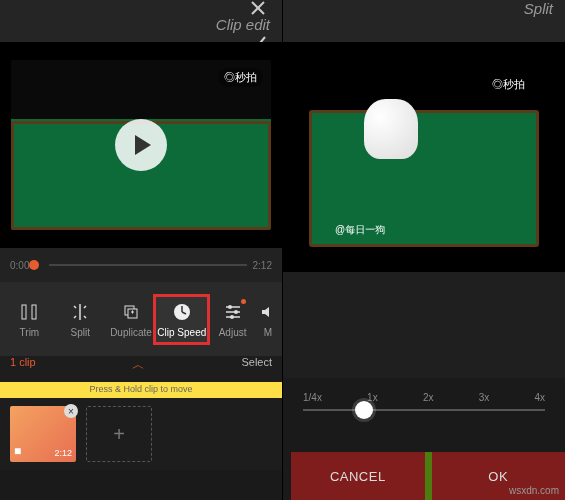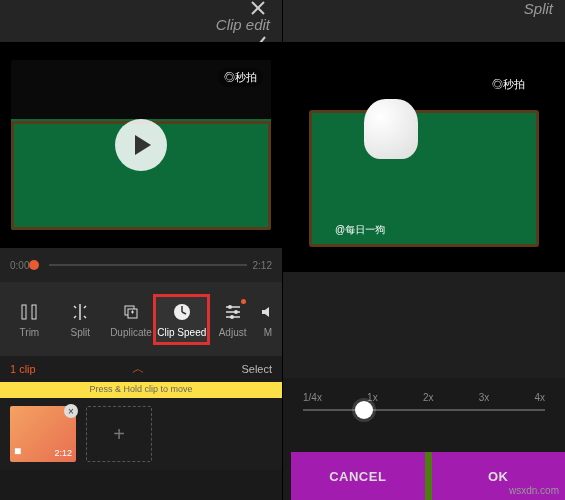--- a/index.html
+++ b/index.html
@@ -98,21 +98,21 @@
   .tool.active {
     outline:3px solid #e03030;
     background:#333; color:#fff;
   }
   .tool .ticon { width:22px; height:22px; display:flex;align-items:center;justify-content:center; color:#ddd;}
   .adjust-dot { position:relative; }
   .adjust-dot::after{ content:""; position:absolute; top:-2px; right:-2px; width:5px;height:5px;border-radius:50%;background:#e85a2f;}
 
   
   .cliprow-head {
-    height:26px; display:flex; align-items:center; padding:0 10px;
+    height:26px; display:flex; align-items:flex-start; padding:0 10px;
     font-size:11px; color:#888; background:#1d1d1d;
   }
   .cliprow-head .chev { flex:1; text-align:center; color:#e85a2f; font-size:13px;}
   .cliprow-head .select { color:#bbb; }
   .hint { font-size:9px; color:#666; text-align:center; padding:2px 0 4px; background:#fde047;}
   .thumbs {
     height:72px; background:#1d1d1d;
     display:flex; align-items:center; gap:10px; padding:0 10px;
   }
   .thumb {
@@ -149,21 +149,21 @@
   .slider-area { padding:14px 20px 0; }
   .ticks { display:flex; justify-content:space-between; font-size:10px; color:#888; margin-bottom:6px;}
   .slider-track { height:2px; background:#555; position:relative; }
   .slider-knob {
     position:absolute; top:50%; transform:translate(-50%,-50%);
     width:18px; height:18px; border-radius:50%;
     background:#fff; box-shadow:0 0 0 3px rgba(255,255,255,.15);
   }
   .footer-btns {
     position:absolute; bottom:0; left:8px; right:0;
-    height:48px; display:flex; background:#a21caf;font-weight:bold;
+    height:48px; display:flex; background:#7f1d1d;
   }
   .footer-btns .btn {
     flex:1; display:flex; align-items:center; justify-content:center;
     font-size:13px; letter-spacing:.5px; color:#ddd;
   }
   .footer-btns .btn + .btn { border-left:7px solid #4d7c0f; }
 
   .watermark {
     position:absolute; right:6px; bottom:4px;
     font-size:10px; color:#999;

